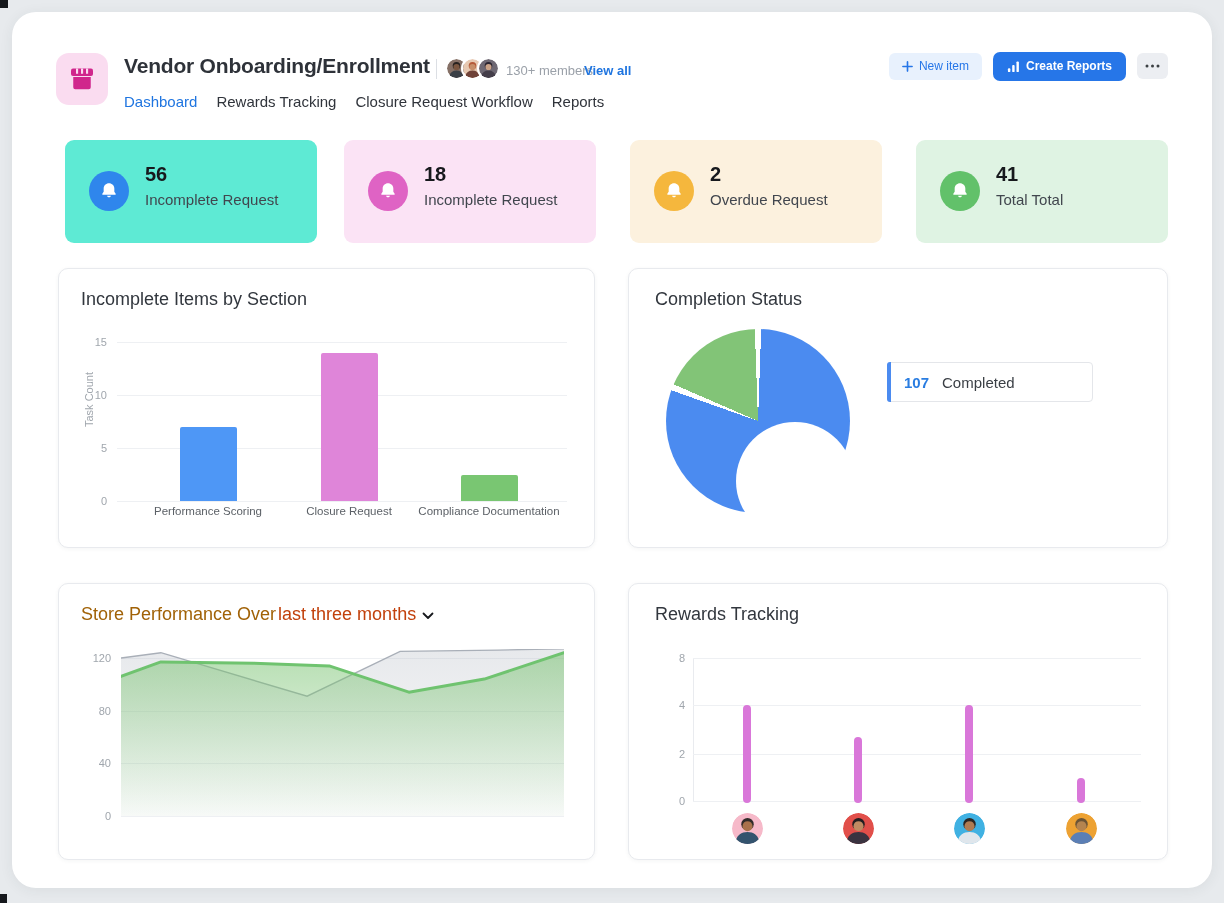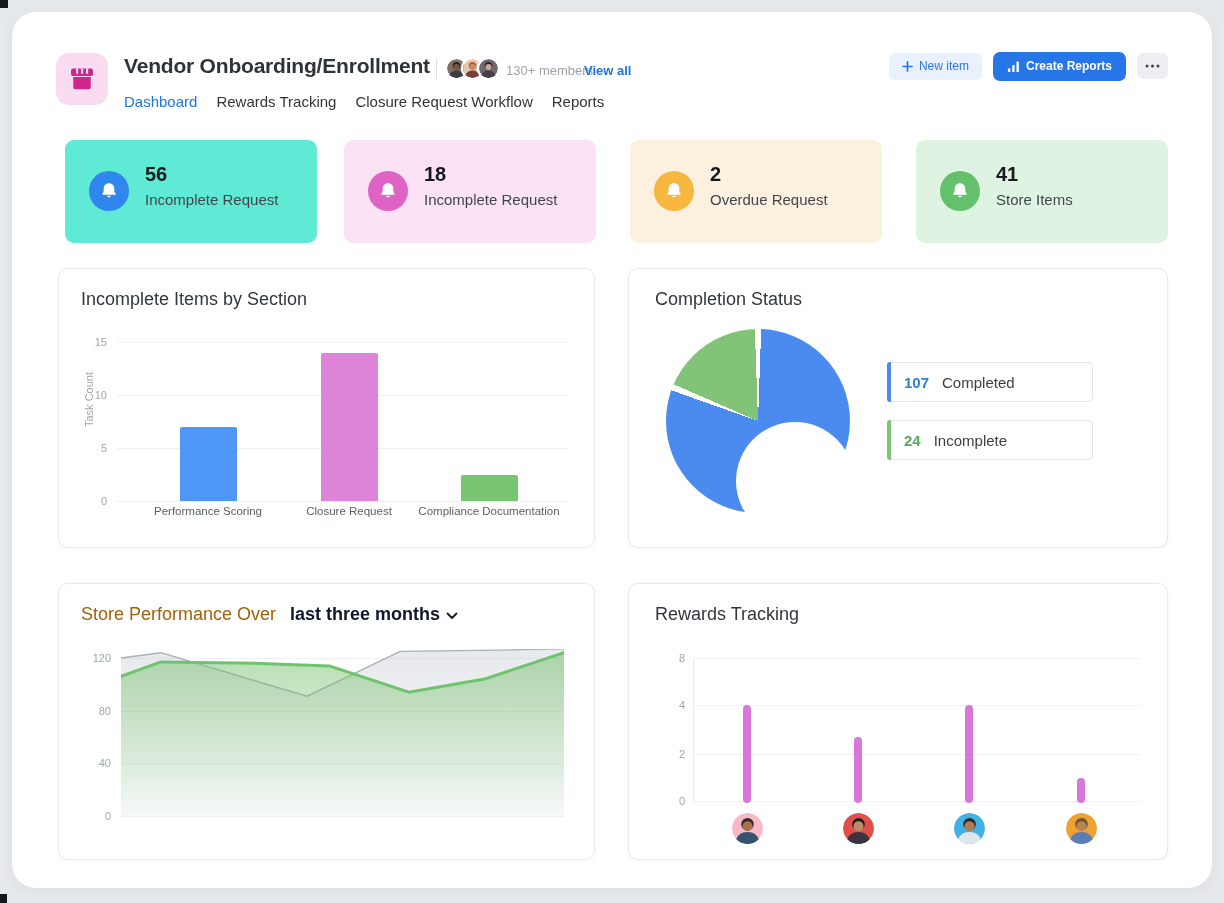--- a/index.html
+++ b/index.html
@@ -52,21 +52,21 @@
   
   .donut { position:absolute; left:37px; top:60px; width:184px; height:184px; border-radius:50%; }
   .donut-hole { position:absolute; left:70px; top:93px; width:118px; height:118px; border-radius:50%; background:#fff; }
   .legend-box { position:absolute; left:258px; width:206px; height:40px; background:#fff; border:1px solid #e4e6ea; border-radius:4px; display:flex; align-items:center; }
   .legend-bar { width:4px; height:40px; margin-left:-1px; border-radius:3px 0 0 3px; flex:none; }
   .legend-num { font-size:15px; font-weight:700; margin-left:13px; }
   .legend-lab { font-size:15px; color:#3a3f45; margin-left:13px; }
 
   
   .title-regular { font-weight:400; color:#a16207; }
-  .title-bold { font-weight:700; color:#0f172a; margin-left:14px; }
+  .title-bold { font-weight:400; color:#c2410c; margin-left:2px; }
   .dd-chevron { display:inline-block; margin-left:6px; }
 
   
   .rbar { position:absolute; width:8px; border-radius:4px; }
   .ravatar { position:absolute; top:229px; width:31px; height:31px; }
   .axisline { position:absolute; width:1px; background:#e9ebef; }
 </style>
 </head>
 <body>
 
@@ -177,21 +177,21 @@
     <div class="stat-label">Overdue Request</div>
   </div>
   <div class="stat-card" style="left: 904px; background: rgb(223, 243, 227);">
     <div class="stat-icon" style="background: rgb(98, 193, 106);">
         <svg width="20" height="20" viewBox="0 0 24 24" fill="#fff">
           <path d="M12 2.6c-3.6 0-6.4 2.9-6.4 6.4v3.8L4 15.3c-.3.5.1 1.2.7 1.2h14.6c.6 0 1-.7.7-1.2l-1.6-2.5V9c0-3.5-2.8-6.4-6.4-6.4z"></path>
           <path d="M9.7 17.6c.3 1.2 1.2 2 2.3 2s2-.8 2.3-2z"></path>
         </svg>
       </div>
     <div class="stat-value">41</div>
-    <div class="stat-label">Store Items</div>
+    <div class="stat-label">Total Total</div>
   </div>
 
   <div class="card" id="card-bar">
     <div class="card-title">Incomplete Items by Section</div>
     <div class="ylab">Task Count</div>
     <div id="barplot">
         <div class="gridline" style="left:58px;top:73px;width:450px"></div>
         <div class="ticklab" style="left:14px;top:73px">15</div>
         <div class="gridline" style="left:58px;top:126px;width:450px"></div>
         <div class="ticklab" style="left:14px;top:126px">10</div>
@@ -210,25 +210,20 @@
 
   <div class="card" id="card-donut">
     <div class="card-title">Completion Status</div>
     <div class="donut" id="donut" style="background: conic-gradient(rgb(255, 255, 255) 0deg, rgb(255, 255, 255) 2deg, rgb(75, 139, 240) 2deg, rgb(75, 139, 240) 289.511deg, rgb(255, 255, 255) 289.511deg, rgb(255, 255, 255) 293.511deg, rgb(130, 196, 119) 293.511deg, rgb(130, 196, 119) 358deg, rgb(255, 255, 255) 358deg, rgb(255, 255, 255) 362deg);">
         <div class="donut-hole"></div>
       </div>
     <div class="legend-box" style="top:93px">
       <div class="legend-bar" id="lb0" style="background: rgb(75, 139, 240);"></div>
       <span class="legend-num" id="ln0" style="color: rgb(42, 125, 225);">107</span>
       <span class="legend-lab">Completed</span>
-    </div>
-    <div class="legend-box" style="top:151px">
-      <div class="legend-bar" id="lb1" style="background: rgb(130, 196, 119);"></div>
-      <span class="legend-num" id="ln1" style="color: rgb(87, 168, 92);">24</span>
-      <span class="legend-lab">Incomplete</span>
     </div>
   </div>
 
   <div class="card" id="card-area">
     <div class="card-title">
       <span class="title-regular">Store Performance Over</span><span class="title-bold">last three months</span><span class="dd-chevron"><svg width="12" height="8" viewBox="0 0 12 8">
             <path d="M1.5 1.5 6 6l4.5-4.5" stroke="#17191d" stroke-width="1.8" fill="none" stroke-linecap="round" stroke-linejoin="round"></path>
           </svg></span>
     </div>
     <div id="areaplot">

